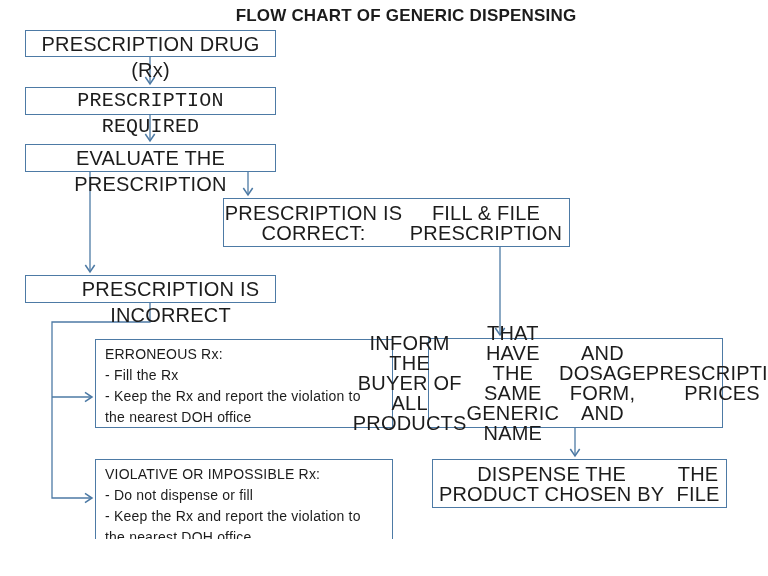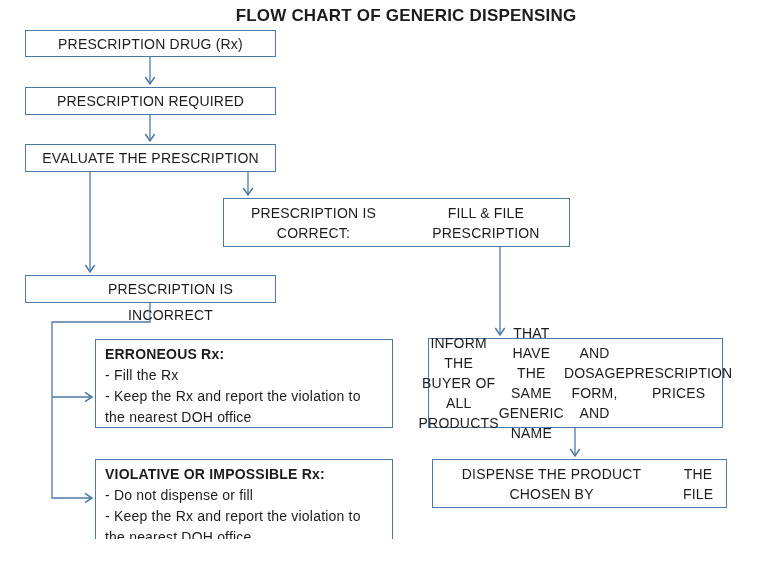--- a/index.html
+++ b/index.html
@@ -22,39 +22,39 @@
     text-align:center;
     font-size:17px;
     font-weight:bold;
     letter-spacing:.2px;
   }
   .node{
     position:absolute;
     box-sizing:border-box;
     border:1px solid var(--accent);
     background:var(--paper);
-    font-size:14px;
+    font-size:20px;
     letter-spacing:.2px;
   }
   .node.center{
     display:flex;
     flex-direction:row;
     align-items:center;
     justify-content:center;
     text-align:center;
   }
   .node.center .ln{line-height:20px;}
   .node.single{line-height:26px;text-align:center;}
   .node.detail{
     padding:4px 9px;
     font-size:14px;
     line-height:21px;
     text-align:left;
   }
-  .node.detail .hd{font-weight:bold;}
+  .node.detail .hd{font-weight:normal;}
   svg.wires{
     position:absolute;left:0;top:0;
     width:768px;height:576px;
     pointer-events:none;
   }
   svg.wires polyline, svg.wires line, svg.wires path{
     fill:none;
     stroke:var(--accent);
     stroke-width:1.3;
   }
@@ -77,21 +77,21 @@
     <line x1="90" y1="172" x2="90" y2="272" marker-end="url(#chev)"></line>
     <line x1="248" y1="172" x2="248" y2="195" marker-end="url(#chev)"></line>
     <line x1="500" y1="247" x2="500" y2="335" marker-end="url(#chev)"></line>
     <line x1="575" y1="428" x2="575" y2="456" marker-end="url(#chev)"></line>
     <polyline points="150,303 150,322 52,322 52,498 92,498" marker-end="url(#chev)"></polyline>
     <line x1="52" y1="397" x2="92" y2="397" marker-end="url(#chev)"></line>
   </svg>
 
   <div class="node single" style="left:25px;top:30px;width:251px;height:27px;">PRESCRIPTION DRUG (Rx)</div>
 
-  <div class="node single" style="left:25px;top:87px;width:251px;height:28px;">PRESCRIPTION REQUIRED</div>
+  <div class="node single" style="left:25px;top:87px;width:251px;height:28px;font-family:Liberation Mono, monospace;">PRESCRIPTION REQUIRED</div>
 
   <div class="node single" style="left:25px;top:144px;width:251px;height:28px;">EVALUATE THE PRESCRIPTION</div>
 
   <div class="node center" style="left:223px;top:198px;width:347px;height:49px;">
     <div class="ln">PRESCRIPTION IS CORRECT:</div>
     <div class="ln">FILL &amp; FILE PRESCRIPTION</div>
   </div>
 
   <div class="node single" style="left:25px;top:275px;width:251px;height:28px;padding-left:40px;">PRESCRIPTION IS INCORRECT</div>
 

